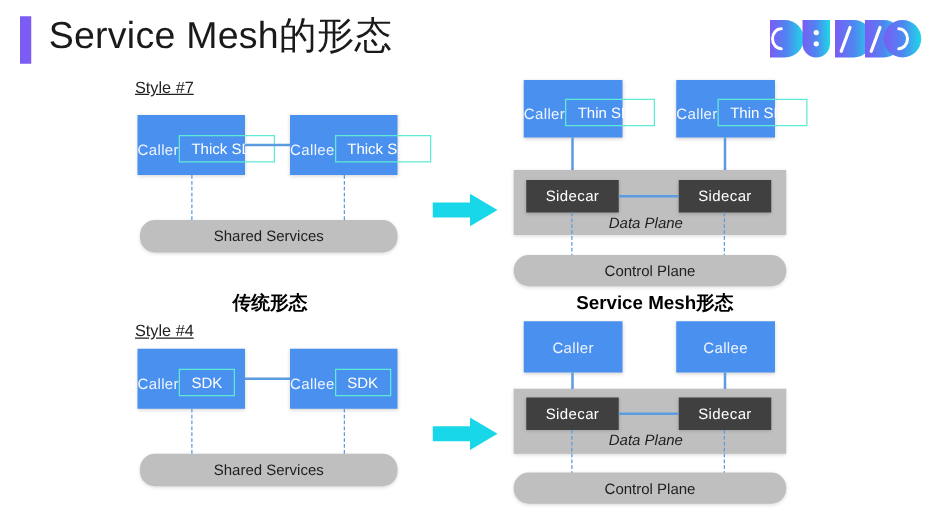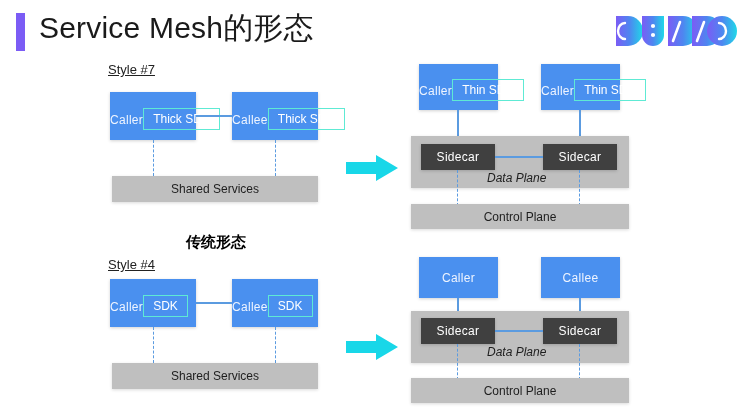--- a/index.html
+++ b/index.html
@@ -57,20 +57,21 @@
     font-size:12px;display:flex;align-items:center;justify-content:center;
     box-shadow:0 1px 3px rgba(0,0,0,.18);letter-spacing:.3px;
     box-sizing:border-box;
   }
   .graybar{
     position:absolute;background:#BFBFBF;
     color:#1e1e1e;font-size:12px;
     display:flex;align-items:center;justify-content:center;
     box-shadow:0 1px 3px rgba(0,0,0,.15);
     box-sizing:border-box;
+    border-radius:12px;
   }
   .grayband{
     position:absolute;background:#BFBFBF;
     box-shadow:0 1px 3px rgba(0,0,0,.15);
     box-sizing:border-box;
   }
   .band-label{
     position:absolute;color:#1e1e1e;font-size:12px;
     white-space:nowrap;
     font-style:italic;
@@ -182,20 +183,21 @@
   <div class="band-label" style="left:487px;top:171px;">Data Plane</div>
 
   <div class="dash-v" style="left:457px;top:170px;height:36px;"></div>
   <div class="dash-v" style="left:579px;top:170px;height:36px;"></div>
 
   <div class="graybar" style="left:411px;top:204px;width:218px;height:25px;">
     <span>Control Plane</span>
   </div>
 
   <div class="section-head" style="left:186px;top:233px;">传统形态</div>
+  <div class="section-head" style="left:461px;top:233px;">Service Mesh形态</div>
 
   <div class="style-label" style="left:108px;top:257px;">Style #4</div>
 
   <div class="node" style="left:110px;top:279px;width:86px;height:48px;">
     <div class="ntitle">Caller</div>
     <div class="inner">SDK</div>
   </div>
 
   <div class="node" style="left:232px;top:279px;width:86px;height:48px;">
     <div class="ntitle">Callee</div>

